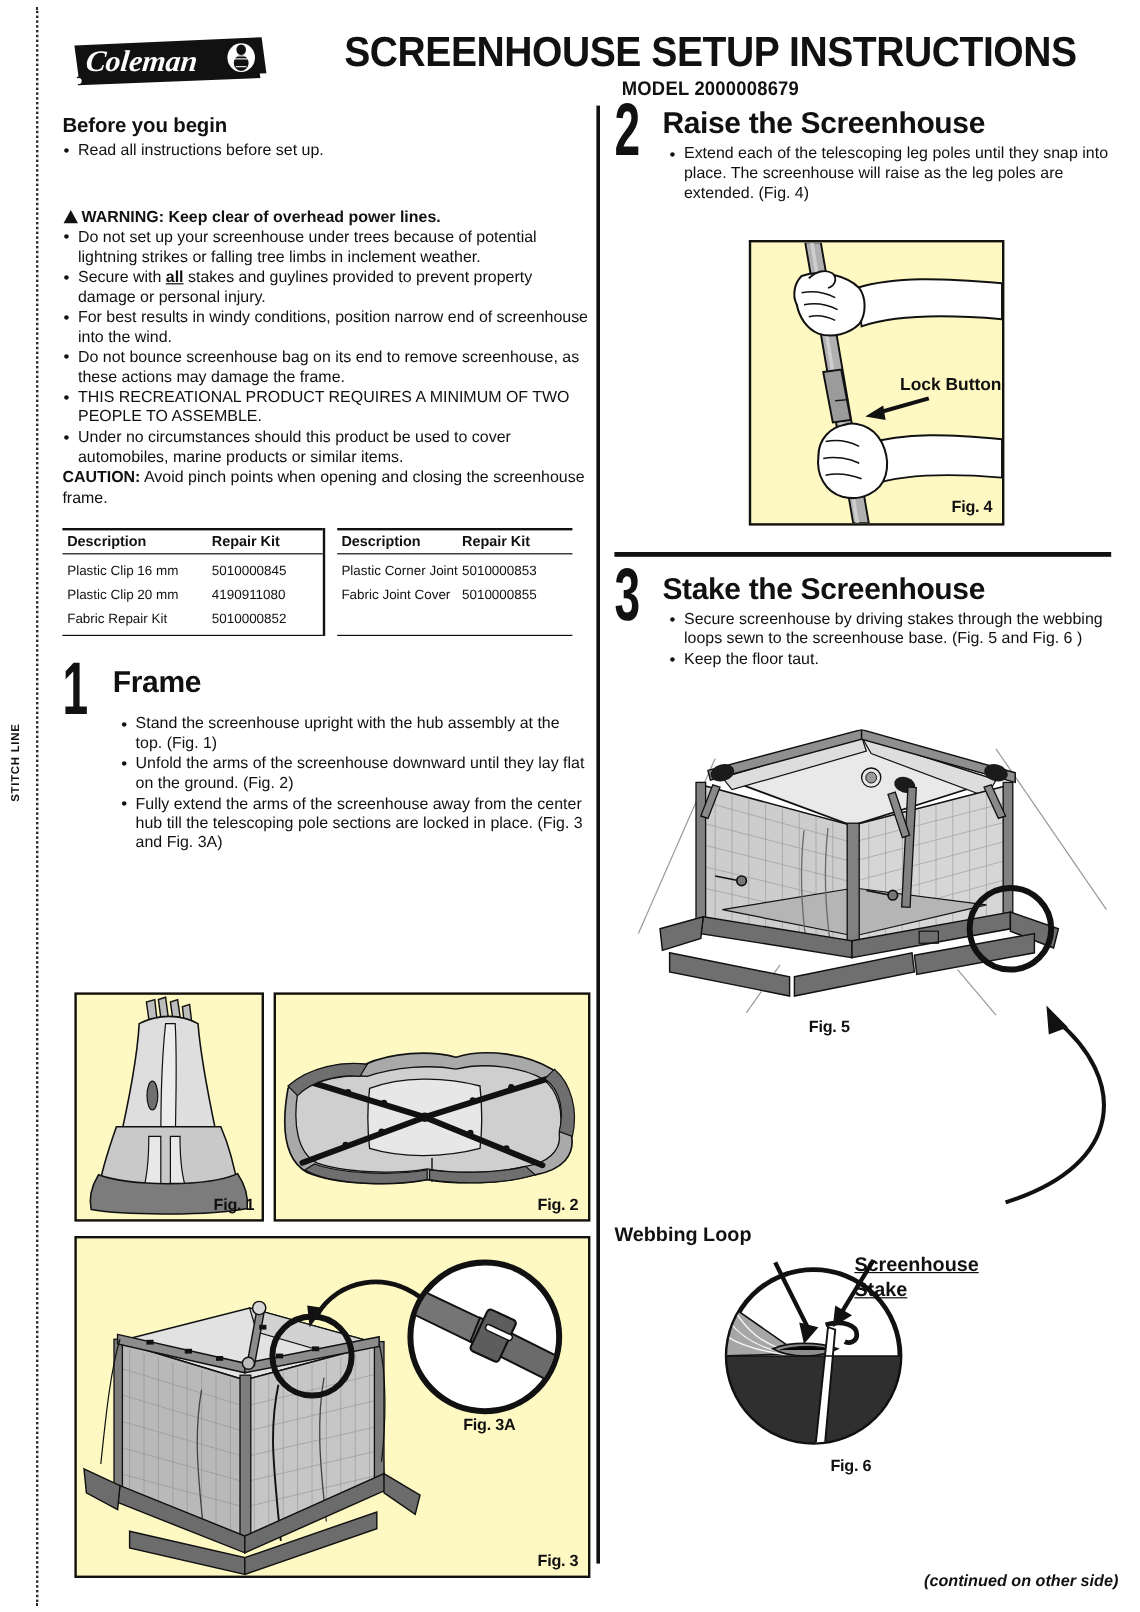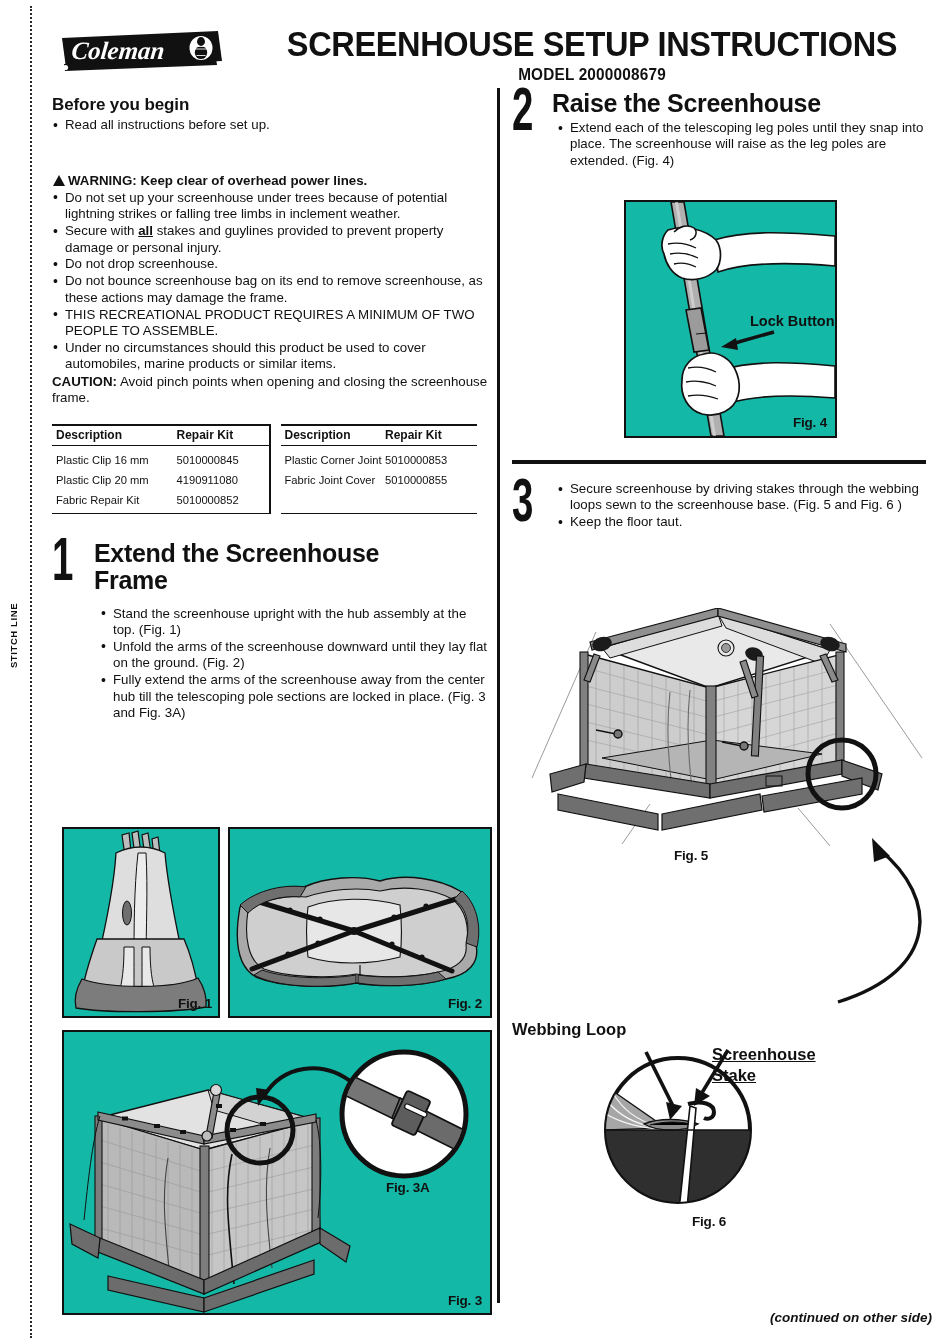--- a/index.html
+++ b/index.html
@@ -98,21 +98,21 @@
     position: absolute; left: 0; top: -12px;
     font-size: 62px; font-weight: bold; line-height: 62px;
     font-family: "Liberation Sans Narrow", "Liberation Sans", sans-serif;
     transform: scaleX(.62); transform-origin: left top;
   }
   .stephead {
     font-size: 25px; font-weight: bold; line-height: 27px; letter-spacing: -.3px;
   }
 
   
-  .figbox { position: absolute; border: 2px solid #111; background: #14b8a6; overflow: hidden; text-align: center; }
+  .figbox { position: absolute; border: 2px solid #111; background: #fef9c3; overflow: hidden; text-align: center; }
   .figlabel {
     position: absolute; font-size: 13.5px; font-weight: bold; letter-spacing: -.2px;
   }
 
   .callout { position: absolute; font-size: 16.5px; font-weight: bold; line-height: 19px; }
   .footnote {
     position: absolute; right: 18px; bottom: 18px;
     font-size: 13.5px; font-style: italic; font-weight: bold;
   }
   .hrule { position: absolute; background: #111; }
@@ -156,21 +156,21 @@
       <li>Read all instructions before set up.</li>
     </ul>
 
     <div class="warnline">
       <span class="wtri"></span><span>WARNING: Keep clear of overhead power lines.</span>
     </div>
 
     <ul class="bl">
       <li>Do not set up your screenhouse under trees because of potential lightning strikes or falling tree limbs in inclement weather.</li>
       <li><span>Secure with </span><span class="u">all</span><span> stakes and guylines provided to prevent property damage or personal injury.</span></li>
-      <li>Do not drop screenhouse.</li>
+      <li>For best results in windy conditions, position narrow end of screenhouse into the wind.</li>
       <li>Do not bounce screenhouse bag on its end to remove screenhouse, as these actions may damage the frame.</li>
       <li class="caps">THIS RECREATIONAL PRODUCT REQUIRES A MINIMUM OF TWO PEOPLE TO ASSEMBLE.</li>
       <li>Under no circumstances should this product be used to cover automobiles, marine products or similar items.</li>
     </ul>
 
     <div class="caution"><b>CAUTION:</b><span> Avoid pinch points when opening and closing the screenhouse frame.</span></div>
 
     <table class="kit-table">
       <tbody>
           <tr>
@@ -216,21 +216,20 @@
           <div style="height:23px"></div>
           <div class="rule-bot"></div>
         </td>
       </tr>
     </tbody>
       </table>
 
     <div class="step" style="margin-top:26px; min-height:96px;">
       <div class="stepnum">1</div>
       <div style="margin-left:42px;">
-        <div class="stephead">Extend the Screenhouse</div>
         <div class="stephead">Frame</div>
       </div>
       <ul class="bl" style="margin-left:48px; margin-top:12px;">
         <li>Stand the screenhouse upright with the hub assembly at the top. (Fig. 1)</li>
         <li>Unfold the arms of the screenhouse downward until they lay flat on the ground. (Fig. 2)</li>
         <li>Fully extend the arms of the screenhouse away from the center hub till the telescoping pole sections are locked in place. (Fig. 3 and Fig. 3A)</li>
       </ul>
     </div>
   </div>
 
@@ -420,20 +419,23 @@
     </svg>
     <div class="callout" style="left:124px; top:110px; font-size:14.5px;">Lock Button</div>
     <div class="figlabel" style="right:8px; bottom:6px;">Fig. 4</div>
   </div>
 
   <div class="hrule" style="left:512px; top:460px; width:414px; height:4px;"></div>
 
   <div style="position:absolute; left:512px; top:478px; width:425px;">
     <div class="step">
       <div class="stepnum">3</div>
+      <div style="margin-left:40px;">
+        <div class="stephead">Stake the Screenhouse</div>
+      </div>
       <ul class="bl" style="margin-left:45px; margin-top:3px;">
         <li>Secure screenhouse by driving stakes through the webbing loops sewn to the screenhouse base. (Fig. 5 and Fig. 6 )</li>
         <li>Keep the floor taut.</li>
       </ul>
     </div>
   </div>
 
   <div style="position:absolute; left:530px; top:608px; width:420px; height:265px;">
     <svg width="420" height="265" viewBox="0 0 420 265">
 

